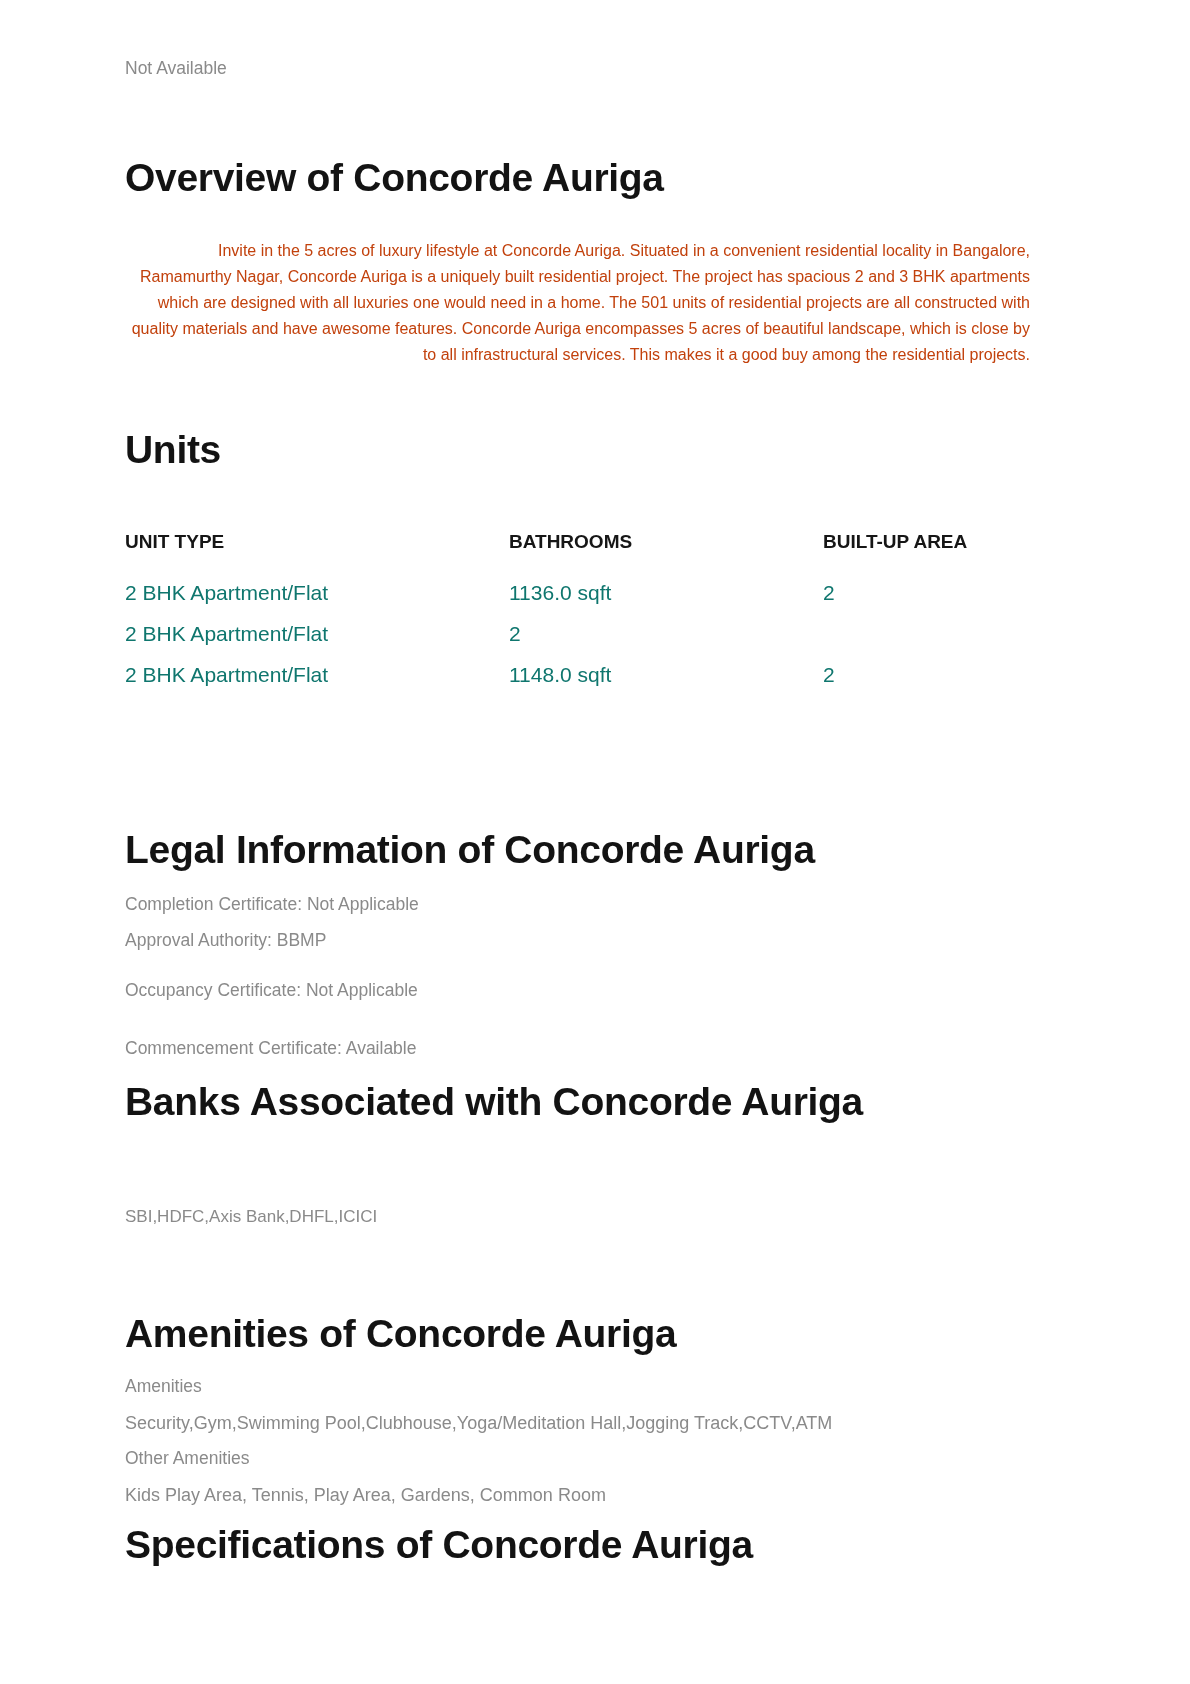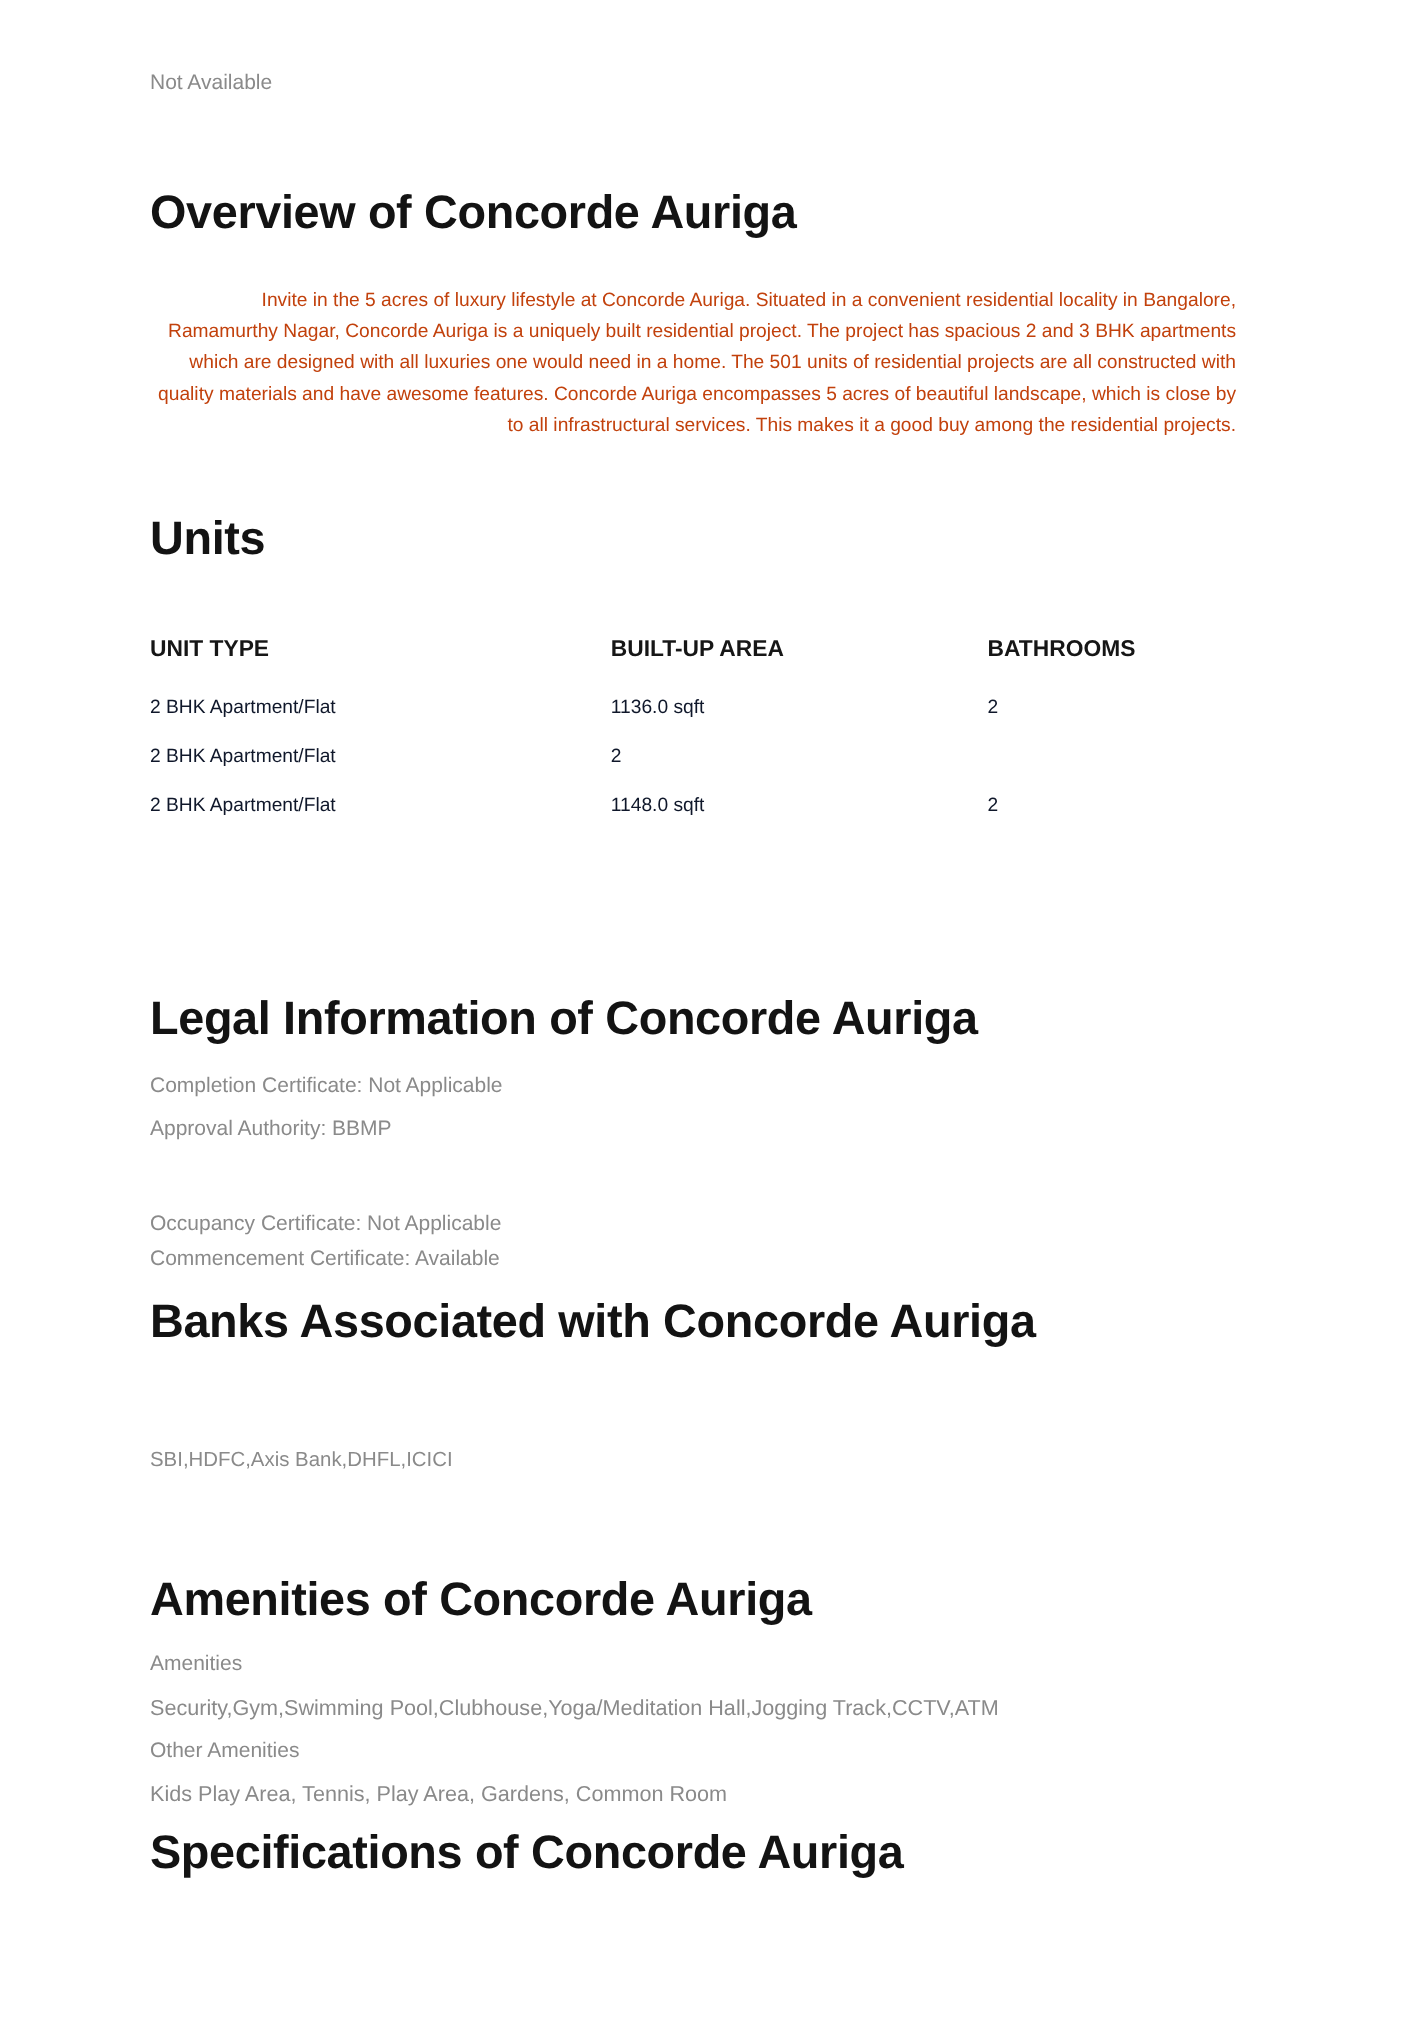--- a/index.html
+++ b/index.html
@@ -39,43 +39,43 @@
     display: grid;
     grid-template-columns: 384px 314px 1fr;
   }
   .t-head-row {
     font-size: 19px;
     font-weight: bold;
     color: #161616;
     height: 50px;
   }
   .t-body-row {
-    font-size: 16px;
-    color: #0f172a;
+    font-size: 21px;
+    color: #0f766e;
     height: 41px;
   }
 </style>
 </head>
 <body>
 
 <div class="page">
 
   <div class="abs muted-line" style="top:57px;">Not Available</div>
 
   <h2 class="abs sec-heading" style="top:156px;">Overview of Concorde Auriga</h2>
 
   <p class="abs para" style="top:238px; margin:0;">Invite in the 5 acres of luxury lifestyle at Concorde Auriga. Situated in a convenient residential locality in Bangalore, Ramamurthy Nagar, Concorde Auriga is a uniquely built residential project. The project has spacious  2 and 3 BHK apartments which are designed with all luxuries one would need in a home. The 501 units of residential projects are all constructed with quality materials and have awesome features. Concorde Auriga encompasses 5 acres of beautiful landscape, which is close by to all infrastructural services. This makes it a good buy among the residential projects.</p>
 
   <h2 class="abs sec-heading" style="top:428px;">Units</h2>
 
   <div class="abs units-table" style="top:531px;">
     <div class="t-row t-head-row">
       <div>UNIT TYPE</div>
+      <div>BATHROOMS</div>
       <div>BUILT-UP AREA</div>
-      <div>BATHROOMS</div>
     </div>
     <div class="t-row t-body-row">
       <div>2 BHK Apartment/Flat</div>
       <div>1136.0 sqft</div>
       <div>2</div>
     </div>
     <div class="t-row t-body-row">
       <div>2 BHK Apartment/Flat</div>
       <div>2</div>
     </div>
@@ -83,21 +83,21 @@
       <div>2 BHK Apartment/Flat</div>
       <div>1148.0 sqft</div>
       <div>2</div>
     </div>
   </div>
 
   <h2 class="abs sec-heading" style="top:828px;">Legal Information of Concorde Auriga</h2>
 
   <div class="abs muted-line" style="top:893px;">Completion Certificate: Not Applicable</div>
   <div class="abs muted-line" style="top:929px;">Approval Authority: BBMP</div>
-  <div class="abs muted-line" style="top:1008px;">Occupancy Certificate: Not Applicable</div>
+  <div class="abs muted-line" style="top:979px;">Occupancy Certificate: Not Applicable</div>
   <div class="abs muted-line" style="top:1037px;">Commencement Certificate: Available</div>
 
   <h2 class="abs sec-heading" style="top:1080px;">Banks Associated with Concorde Auriga</h2>
 
   <div class="abs muted-line" style="top:1206px; font-size:17px;text-align:right;">SBI,HDFC,Axis Bank,DHFL,ICICI</div>
 
   <h2 class="abs sec-heading" style="top:1312px;">Amenities of Concorde Auriga</h2>
 
   <div class="abs muted-line" style="top:1375px;">Amenities</div>
   <div class="abs muted-line" style="top:1411px; font-size:18px;">Security,Gym,Swimming Pool,Clubhouse,Yoga/Meditation Hall,Jogging Track,CCTV,ATM</div>

